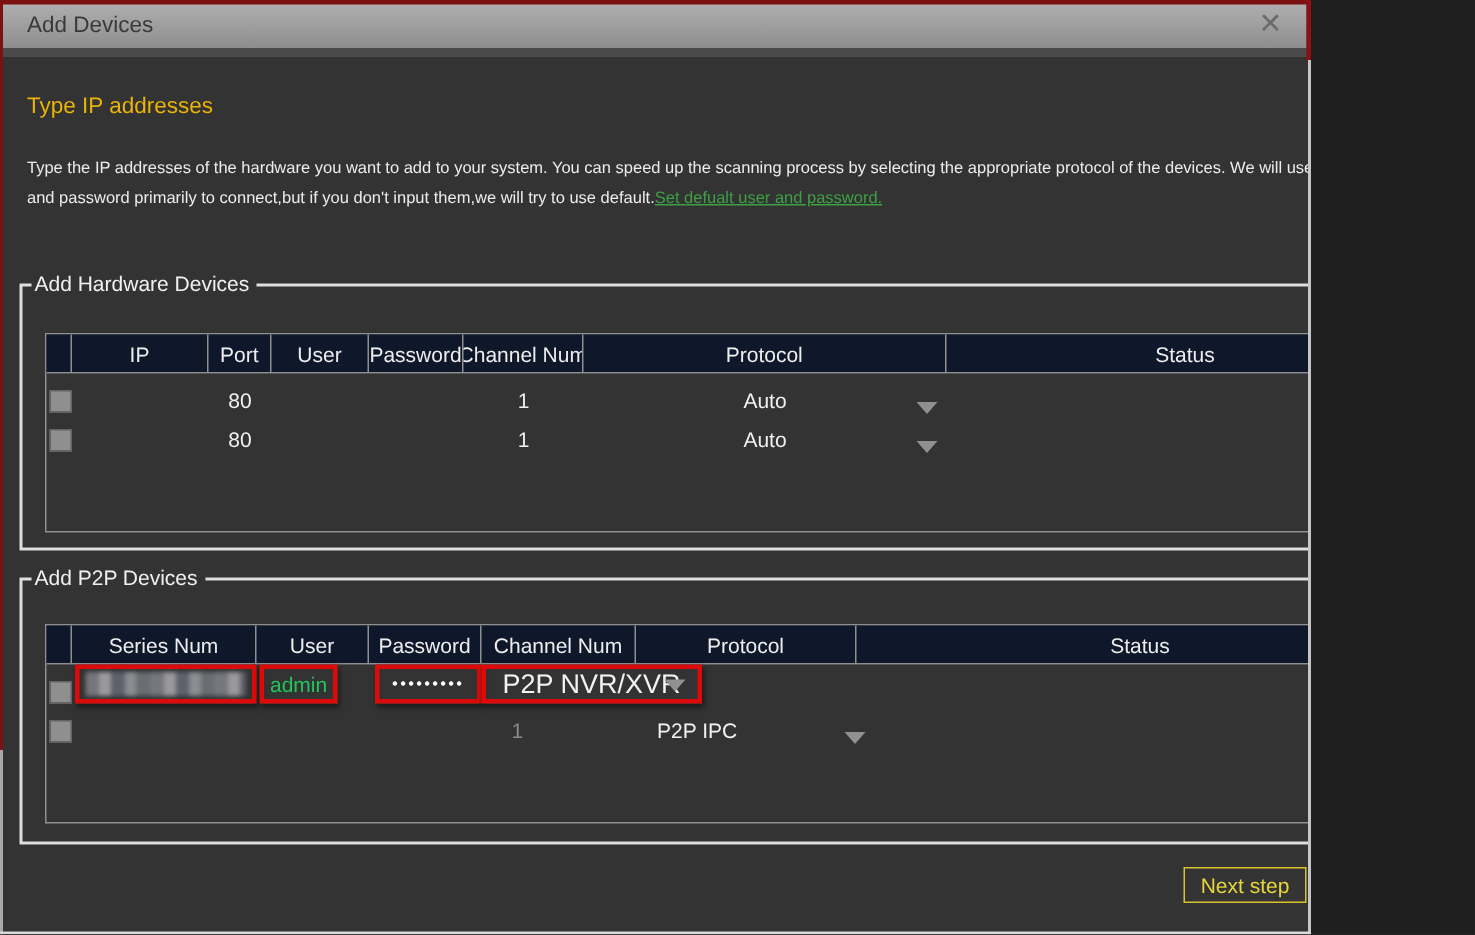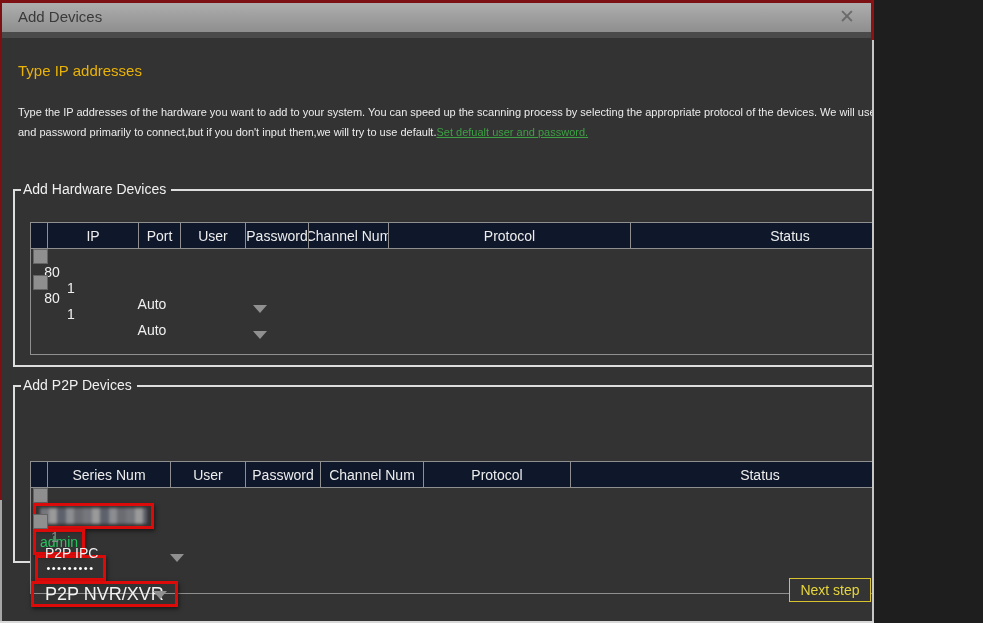--- a/index.html
+++ b/index.html
@@ -48,28 +48,28 @@
     position:absolute;top:-10px;left:6px;background:#333333;
     padding:0 5px 0 2px;font-size:14px;color:#f0f0f0;white-space:nowrap;
   }
 
   
   .device-table{
     position:absolute;left:30px;width:920px;height:133px;box-sizing:border-box;
     border:1px solid #8f8f8f;background:#333333;
   }
   .device-table.hw{top:222px;}
-  .device-table.p2p{top:416px;margin-top:45px;}
+  .device-table.p2p{top:416px;}
   .thead{display:flex;height:25px;border-bottom:1px solid #8f8f8f;background:#0f172a;}
   .th{
     display:flex;align-items:center;justify-content:center;box-sizing:border-box;
     border-right:1px solid #8f8f8f;color:#ededed;font-size:14px;white-space:nowrap;overflow:hidden;
   }
   .th:last-child{border-right:none;}
-  .trow{display:flex;height:26px;align-items:flex-start;flex-direction:column;}
+  .trow{display:flex;height:26px;align-items:flex-end;}
   .td{box-sizing:border-box;display:flex;align-items:center;color:#f0f0f0;font-size:14px;position:relative;}
   .td.center{justify-content:center;}
 
   
   .hw .c0{width:17px;} .hw .c1{width:91px;} .hw .c2{width:42px;} .hw .c3{width:65px;}
   .hw .c4{width:63px;} .hw .c5{width:80px;} .hw .c6{width:242px;} .hw .c7{width:320px;flex:1;}
   
   .p2p .c0{width:17px;} .p2p .c1{width:123px;} .p2p .c2{width:75px;} .p2p .c3{width:75px;}
   .p2p .c4{width:103px;} .p2p .c5{width:147px;} .p2p .c6{width:380px;flex:1;}
 

